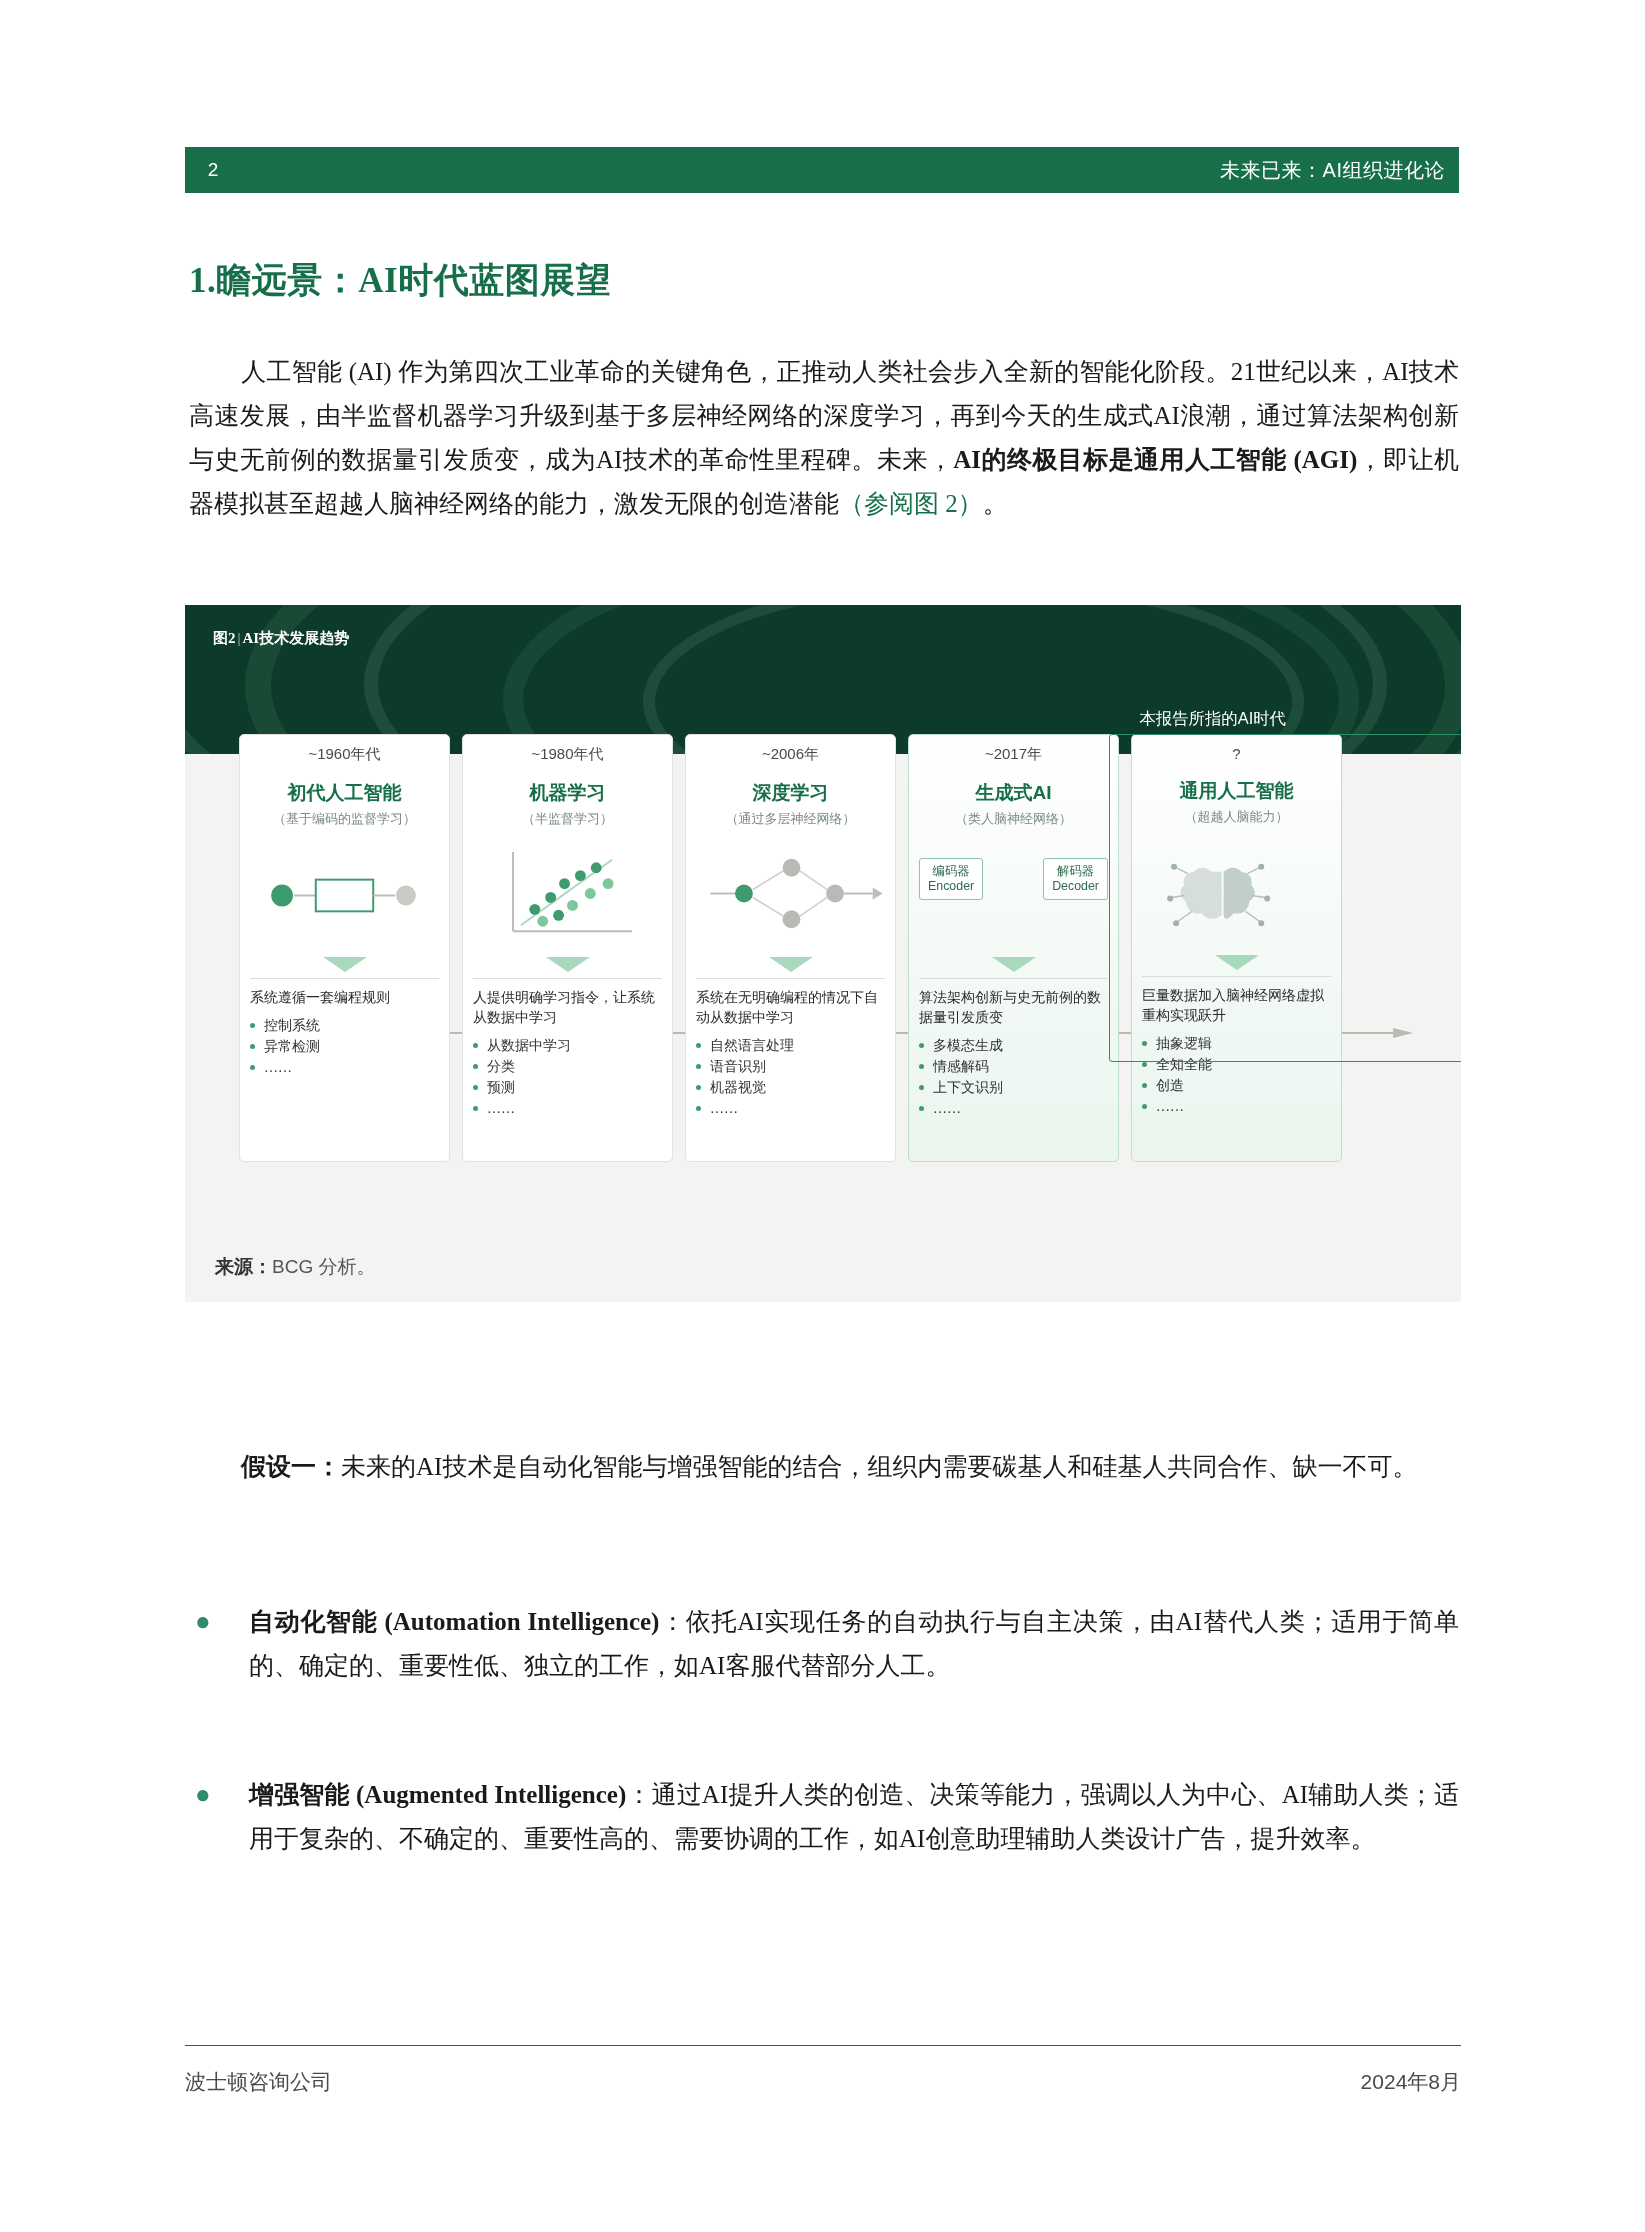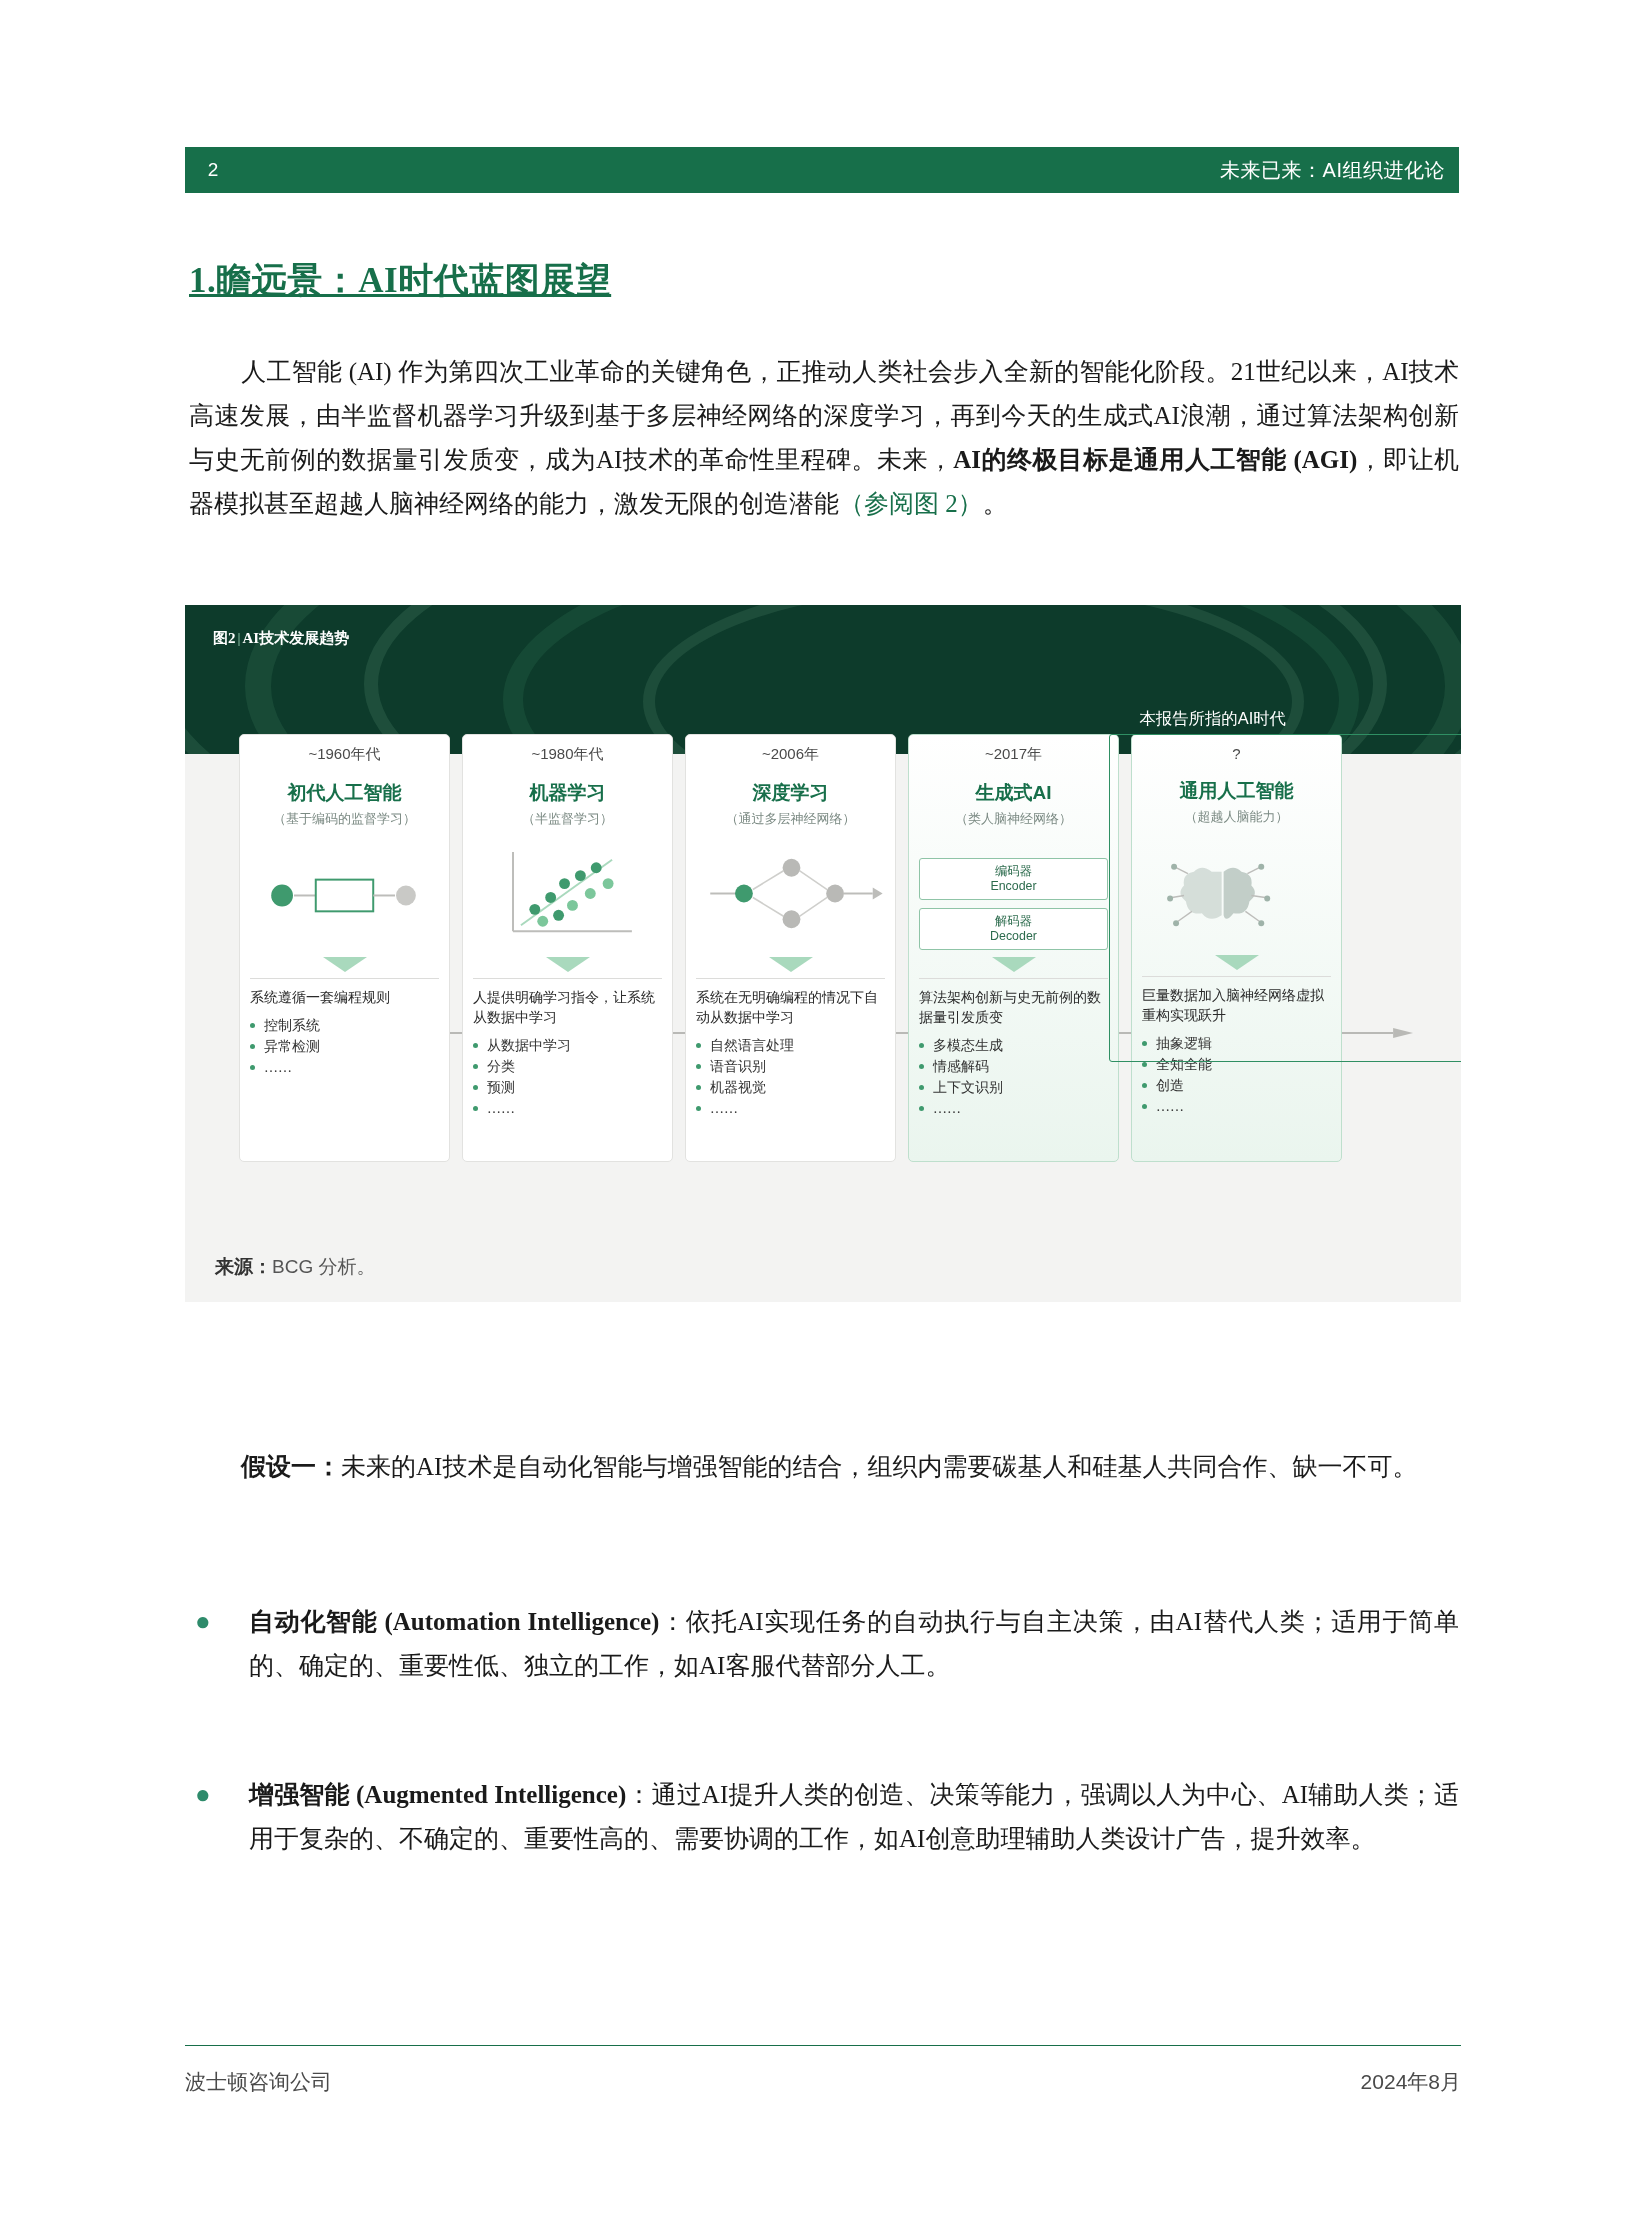--- a/index.html
+++ b/index.html
@@ -64,21 +64,20 @@
   
   .section-title {
     position: absolute;
     left: 189px;
     top: 257px;
     font-family: "Liberation Serif", serif;
     font-weight: bold;
     font-size: 35px;
     color: #176F4A;
     letter-spacing: 0.5px;
-    text-decoration: underline;
   }
 
   
   .para {
     position: absolute;
     left: 189px;
     width: 1270px;
     font-size: 25px;
     line-height: 44px;
     text-align: justify;
@@ -286,23 +285,22 @@
     top: 423px;
     width: 1174px;
     height: 10px;
     z-index: 2;
   }
 
   
   .ed-wrap {
     display: flex;
     gap: 8px;
-    justify-content: flex-start;
+    justify-content: space-between;
     margin-top: 18px;
-    flex-direction: column;
   }
   .ed-box {
     border: 1px solid #8fc4a7;
     border-radius: 3px;
     padding: 5px 8px;
     font-family: "Liberation Sans", sans-serif;
     font-size: 12.4px;
     color: #2c6b4d;
     text-align: center;
     line-height: 15px;

